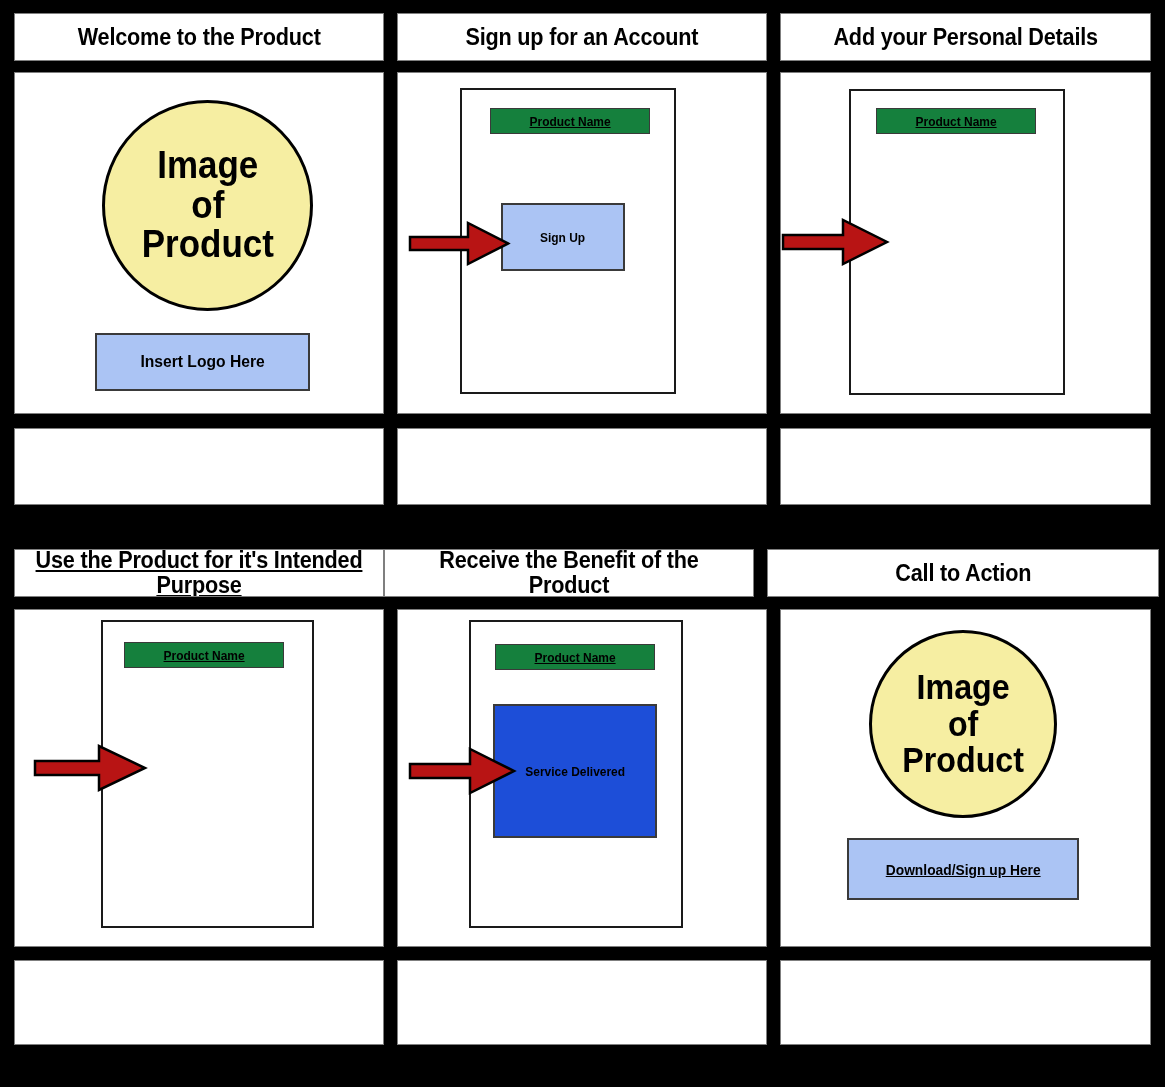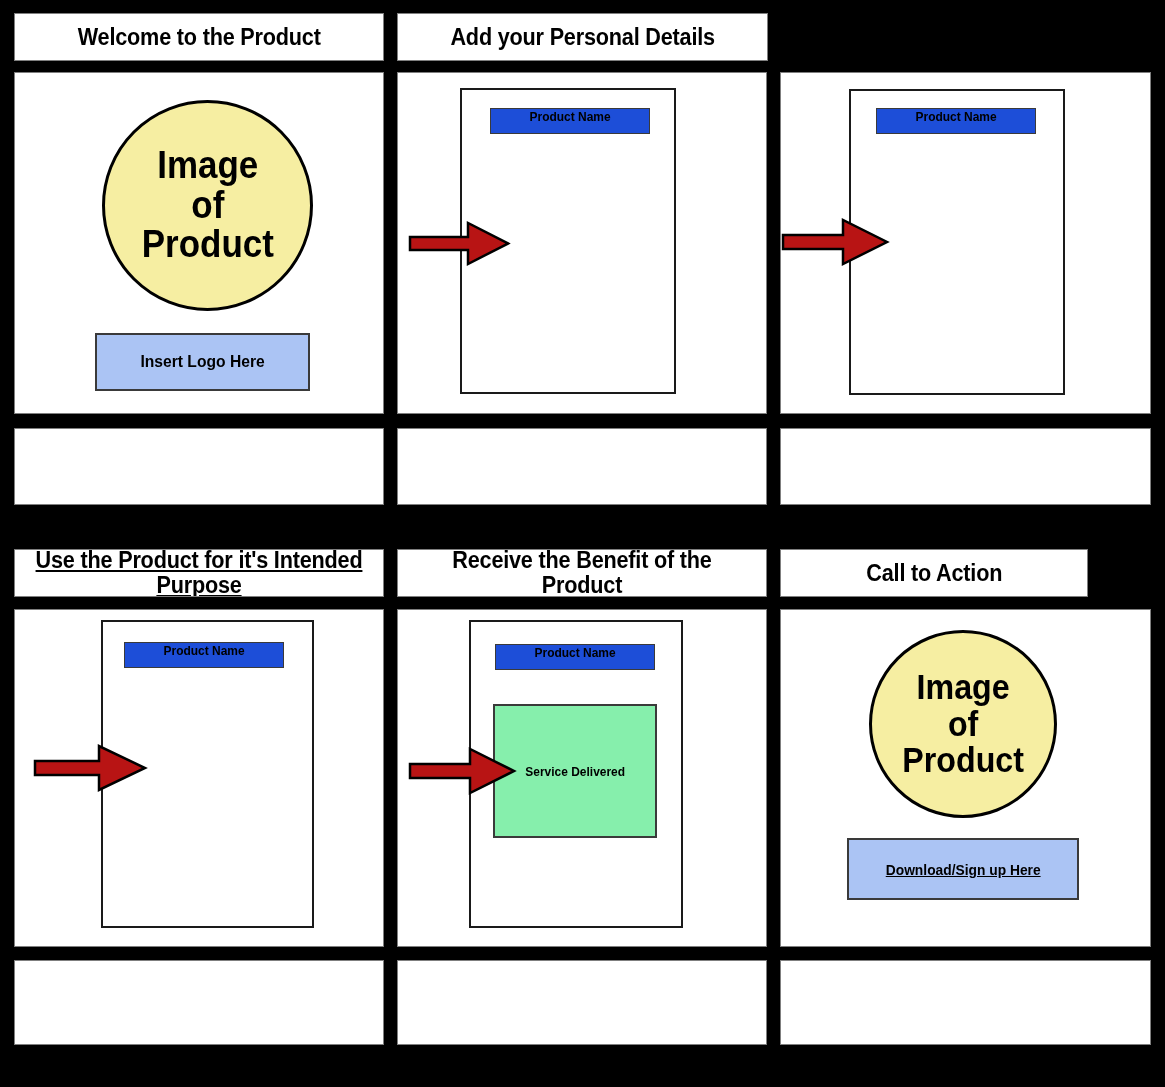--- a/index.html
+++ b/index.html
@@ -106,41 +106,43 @@
     text-align: center;
   }
   .bluebox .lbl {
     font-family: "Liberation Sans Narrow", "Liberation Sans", sans-serif;
     font-weight: bold;
     color: #000000;
     transform: scaleX(0.92);
   }
 
   .greenbox {
-    background: #86efac;
+    background: #1d4ed8;
     border: 2px solid #3a3a3a;
     display: flex;
     align-items: center;
     justify-content: center;
     text-align: center;
   }
   .greenbox .lbl {
     font-family: "Liberation Sans Narrow", "Liberation Sans", sans-serif;
     font-weight: bold;
     font-size: 13px;
     color: #000000;
     transform: scaleX(0.92);
   }
 
   .yellowbar {
-    background: #1d4ed8;
+    background: #15803d;
     border: 1px solid #3a3a3a;
     display: flex;
-    justify-content: center;
-    text-align: center;
+    align-items: center;
+    justify-content: center;
+    text-align: center;
+    text-decoration: underline;
   }
   .yellowbar .lbl {
     font-family: "Liberation Sans Narrow", "Liberation Sans", sans-serif;
     font-weight: bold;
     font-size: 13px;
     color: #000000;
     transform: scaleX(0.92);
   }
 
   
@@ -156,20 +158,25 @@
 </style>
 </head>
 <body>
 
 <div id="board">
 
   <div class="row" style="top:13px;">
     <div class="cell" style="width:370px;margin-left:14px;">
       <div class="title-bar">
         <span>Welcome to the Product</span>
+      </div>
+    </div>
+    <div class="cell" style="width:370px;margin-left:13px;">
+      <div class="title-bar">
+        <span>Sign up for an Account</span>
       </div>
     </div>
     <div class="cell" style="width:371px;margin-left:13px;">
       <div class="title-bar">
         <span>Add your Personal Details</span>
       </div>
     </div>
   </div>
 
   <div class="row" style="top:72px;">
@@ -188,20 +195,23 @@
         </div>
       </div>
     </div>
 
     <div class="cell" style="width:370px;margin-left:13px;">
       <div class="art" style="height:342px;">
         <div class="shape screen" style="left:62px;top:15px;width:216px;height:306px;">
           <div class="shape yellowbar" style="left:28px;top:18px;width:160px;height:26px;">
             <span class="lbl">Product Name</span>
           </div>
+          <div class="shape bluebox" style="left:39px;top:113px;width:124px;height:68px;">
+            <span class="lbl" style="font-size:13px;">Sign Up</span>
+          </div>
         </div>
         <div class="arrow" style="left:10px;top:148px;">
           <svg width="104" height="45" viewBox="0 0 104 45">
             <polygon points="2,16 60,16 60,2 100,22.5 60,43 60,29 2,29" fill="#b81414" stroke="#000000" stroke-width="2.5" stroke-linejoin="miter"></polygon>
           </svg>
         </div>
       </div>
     </div>
 
     <div class="cell" style="width:371px;margin-left:13px;">
@@ -237,26 +247,26 @@
       </div>
     </div>
   </div>
 
   <div class="row" style="top:549px;">
     <div class="cell" style="width:370px;margin-left:14px;">
       <div class="title-bar two-line" style="height:48px;">
         <span>Use the Product for it's Intended Purpose</span>
       </div>
     </div>
-    <div class="cell" style="width:370px;margin-left:13px;">
+    <div class="cell" style="width:370px;margin-left:0;">
       <div class="title-bar" style="height:48px;">
         <span>Receive the Benefit of the Product</span>
       </div>
     </div>
-    <div class="cell" style="width:308px;margin-left:13px;">
+    <div class="cell" style="width:392px;margin-left:13px;">
       <div class="title-bar" style="height:48px;">
         <span>Call to Action</span>
       </div>
     </div>
   </div>
 
   <div class="row" style="top:609px;">
 
     <div class="cell" style="width:370px;margin-left:14px;">
       <div class="art" style="height:338px;">

